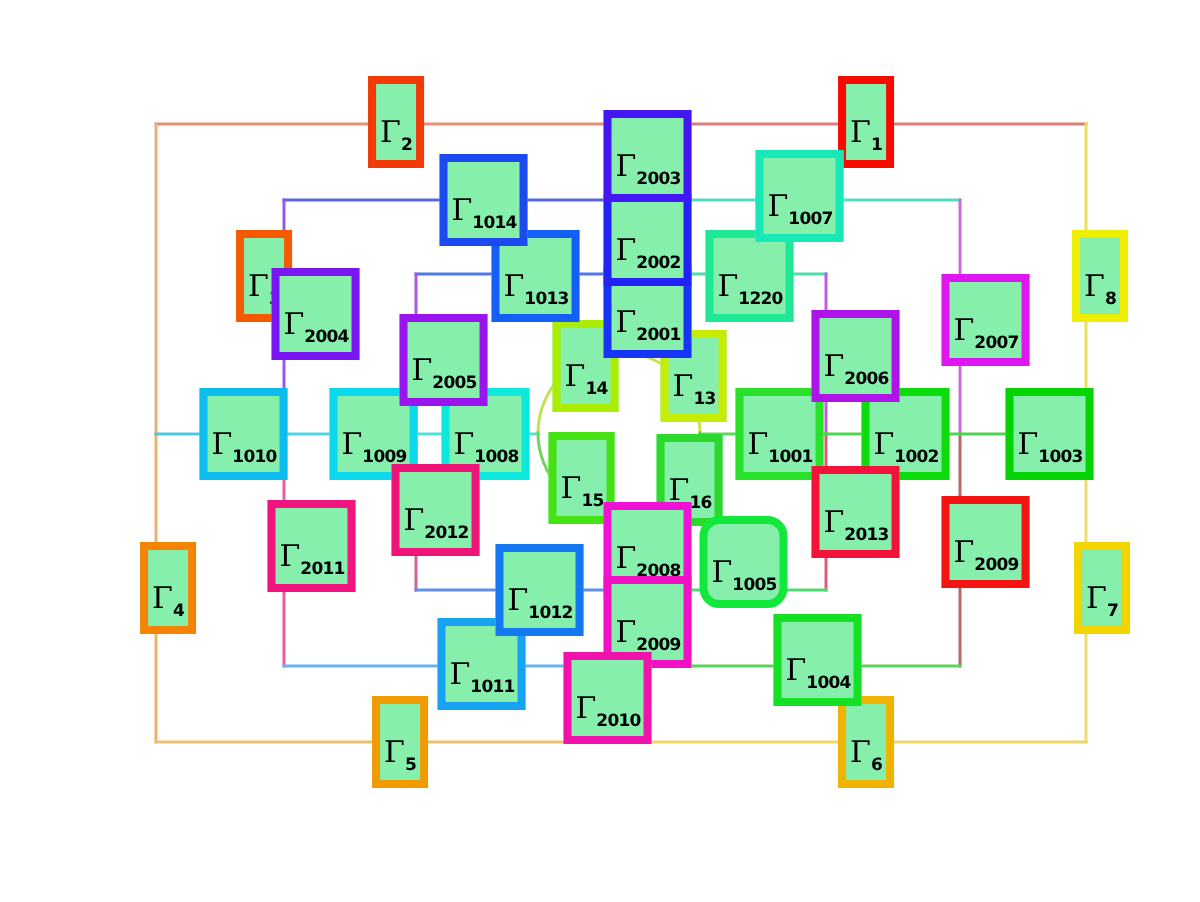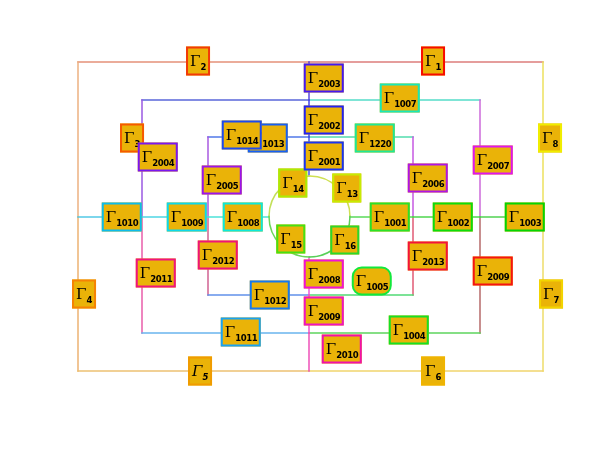--- a/index.html
+++ b/index.html
@@ -8,23 +8,23 @@
     width:600px;height:451px;
     background:#ffffff;
     overflow:hidden;
     font-family:"DejaVu Serif", serif;
   }
   #wires{position:absolute;left:0;top:0;}
   #labels{position:absolute;left:0;top:0;width:600px;height:451px;}
   .glabel{
     position:absolute;
     transform:translate(-50%,-50%);
-    background:#eab308;
-    border:2px solid #ef4444;
-    padding:4px 2px 3px 2px;
+    background:#86efac;
+    border:4px solid #ef4444;
+    padding:16px 2px 3px 2px;
     white-space:nowrap;
     line-height:15px;
   }
   .gsym{
     font-family:"DejaVu Serif", serif;
     font-size:15px;
     color:#000;
   }
   .gsub{
     font-family:"DejaVu Sans", sans-serif;
@@ -87,50 +87,50 @@
     <path d="M 309.5 176 A 40.5 40.5 0 0 1 350 216.5" stroke="#cfe052"></path>
     <path d="M 269 216.5 A 40.5 40.5 0 0 0 309.5 257" stroke="#6cd65a"></path>
     <path d="M 309.5 257 A 40.5 40.5 0 0 0 350 216.5" stroke="#58d058"></path>
   </svg>
 
   <div id="labels">
       <div class="glabel" style="left: 433px; top: 61px; border-color: rgb(247, 11, 0);"><span class="gsym">Γ</span><span class="gsub">1</span></div>
       <div class="glabel" style="left: 198px; top: 61px; border-color: rgb(242, 57, 8);"><span class="gsym">Γ</span><span class="gsub">2</span></div>
       <div class="glabel" style="left: 84px; top: 138px; border-color: rgb(245, 90, 0); margin-left: 48px;"><span class="gsym">Γ</span><span class="gsub">3</span></div>
       <div class="glabel" style="left: 84px; top: 294px; border-color: rgb(245, 131, 4);"><span class="gsym">Γ</span><span class="gsub">4</span></div>
-      <div class="glabel" style="left: 200px; top: 371px; border-color: rgb(240, 156, 0); font-style: italic;"><span class="gsym">Γ</span><span class="gsub">5</span></div>
+      <div class="glabel" style="left: 200px; top: 371px; border-color: rgb(240, 156, 0);"><span class="gsym">Γ</span><span class="gsub">5</span></div>
       <div class="glabel" style="left: 433px; top: 371px; border-color: rgb(240, 180, 0);"><span class="gsym">Γ</span><span class="gsub">6</span></div>
       <div class="glabel" style="left: 551px; top: 294px; border-color: rgb(242, 212, 0);"><span class="gsym">Γ</span><span class="gsub">7</span></div>
       <div class="glabel" style="left: 550px; top: 138px; border-color: rgb(240, 238, 0);"><span class="gsym">Γ</span><span class="gsub">8</span></div>
       <div class="glabel" style="left: 347px; top: 188px; border-color: rgb(198, 236, 4);"><span class="gsym">Γ</span><span class="gsub">13</span></div>
       <div class="glabel" style="left: 293px; top: 183px; border-color: rgb(170, 236, 4);"><span class="gsym">Γ</span><span class="gsub">14</span></div>
       <div class="glabel" style="left: 291px; top: 239px; border-color: rgb(70, 225, 18);"><span class="gsym">Γ</span><span class="gsub">15</span></div>
       <div class="glabel" style="left: 345px; top: 240px; border-color: rgb(44, 216, 44);"><span class="gsym">Γ</span><span class="gsub">16</span></div>
       <div class="glabel" style="left: 390px; top: 217px; border-color: rgb(42, 225, 42);"><span class="gsym">Γ</span><span class="gsub">1001</span></div>
       <div class="glabel" style="left: 453px; top: 217px; border-color: rgb(12, 220, 12);"><span class="gsym">Γ</span><span class="gsub">1002</span></div>
       <div class="glabel" style="left: 525px; top: 217px; border-color: rgb(4, 212, 4);"><span class="gsym">Γ</span><span class="gsub">1003</span></div>
       <div class="glabel" style="left: 409px; top: 330px; border-color: rgb(22, 224, 38);"><span class="gsym">Γ</span><span class="gsub">1004</span></div>
       <div class="glabel" style="left: 372px; top: 281px; border-color: rgb(18, 232, 60); border-radius: 10px;"><span class="gsym">Γ</span><span class="gsub">1005</span></div>
       <div class="glabel" style="left: 375px; top: 138px; border-color: rgb(30, 232, 150);"><span class="gsym">Γ</span><span class="gsub">1220</span></div>
       <div class="glabel" style="left: 400px; top: 98px; border-color: rgb(24, 232, 184);"><span class="gsym">Γ</span><span class="gsub">1007</span></div>
       <div class="glabel" style="left: 243px; top: 217px; border-color: rgb(12, 232, 220);"><span class="gsym">Γ</span><span class="gsub">1008</span></div>
       <div class="glabel" style="left: 187px; top: 217px; border-color: rgb(12, 216, 236);"><span class="gsym">Γ</span><span class="gsub">1009</span></div>
       <div class="glabel" style="left: 122px; top: 217px; border-color: rgb(12, 188, 236);"><span class="gsym">Γ</span><span class="gsub">1010</span></div>
       <div class="glabel" style="left: 241px; top: 332px; border-color: rgb(24, 162, 242);"><span class="gsym">Γ</span><span class="gsub">1011</span></div>
       <div class="glabel" style="left: 270px; top: 295px; border-color: rgb(20, 120, 240);"><span class="gsym">Γ</span><span class="gsub">1012</span></div>
       <div class="glabel" style="left: 268px; top: 138px; border-color: rgb(21, 95, 246);"><span class="gsym">Γ</span><span class="gsub">1013</span></div>
-      <div class="glabel" style="left: 242px; top: 100px; border-color: rgb(28, 74, 240); margin-top: 35px;"><span class="gsym">Γ</span><span class="gsub">1014</span></div>
+      <div class="glabel" style="left: 242px; top: 100px; border-color: rgb(28, 74, 240);"><span class="gsym">Γ</span><span class="gsub">1014</span></div>
       <div class="glabel" style="left: 324px; top: 156px; border-color: rgb(24, 52, 244);"><span class="gsym">Γ</span><span class="gsub">2001</span></div>
       <div class="glabel" style="left: 324px; top: 120px; border-color: rgb(34, 34, 244); text-align: right;"><span class="gsym">Γ</span><span class="gsub">2002</span></div>
       <div class="glabel" style="left: 324px; top: 78px; border-color: rgb(68, 24, 244);"><span class="gsym">Γ</span><span class="gsub">2003</span></div>
       <div class="glabel" style="left: 158px; top: 157px; border-color: rgb(122, 22, 242);"><span class="gsym">Γ</span><span class="gsub">2004</span></div>
       <div class="glabel" style="left: 222px; top: 180px; border-color: rgb(154, 20, 236);"><span class="gsym">Γ</span><span class="gsub">2005</span></div>
       <div class="glabel" style="left: 428px; top: 178px; border-color: rgb(174, 20, 232);"><span class="gsym">Γ</span><span class="gsub">2006</span></div>
       <div class="glabel" style="left: 493px; top: 160px; border-color: rgb(222, 22, 240); text-align: center;"><span class="gsym">Γ</span><span class="gsub">2007</span></div>
       <div class="glabel" style="left: 324px; top: 274px; border-color: rgb(240, 18, 212);"><span class="gsym">Γ</span><span class="gsub">2008</span></div>
       <div class="glabel" style="left: 324px; top: 311px; border-color: rgb(240, 18, 194);"><span class="gsym">Γ</span><span class="gsub">2009</span></div>
-      <div class="glabel" style="left: 342px; top: 349px; border-color: rgb(240, 18, 170); text-align: center;"><span class="gsym">Γ</span><span class="gsub">2010</span></div>
+      <div class="glabel" style="left: 304px; top: 349px; border-color: rgb(240, 18, 170); text-align: center;"><span class="gsym">Γ</span><span class="gsub">2010</span></div>
       <div class="glabel" style="left: 156px; top: 273px; border-color: rgb(240, 20, 126);"><span class="gsym">Γ</span><span class="gsub">2011</span></div>
       <div class="glabel" style="left: 218px; top: 255px; border-color: rgb(238, 20, 120);"><span class="gsym">Γ</span><span class="gsub">2012</span></div>
       <div class="glabel" style="left: 428px; top: 256px; border-color: rgb(243, 19, 58);"><span class="gsym">Γ</span><span class="gsub">2013</span></div>
       <div class="glabel" style="left: 493px; top: 271px; border-color: rgb(245, 19, 19);"><span class="gsym">Γ</span><span class="gsub">2009</span></div>
     </div>
 </div>
 
 </body></html>

